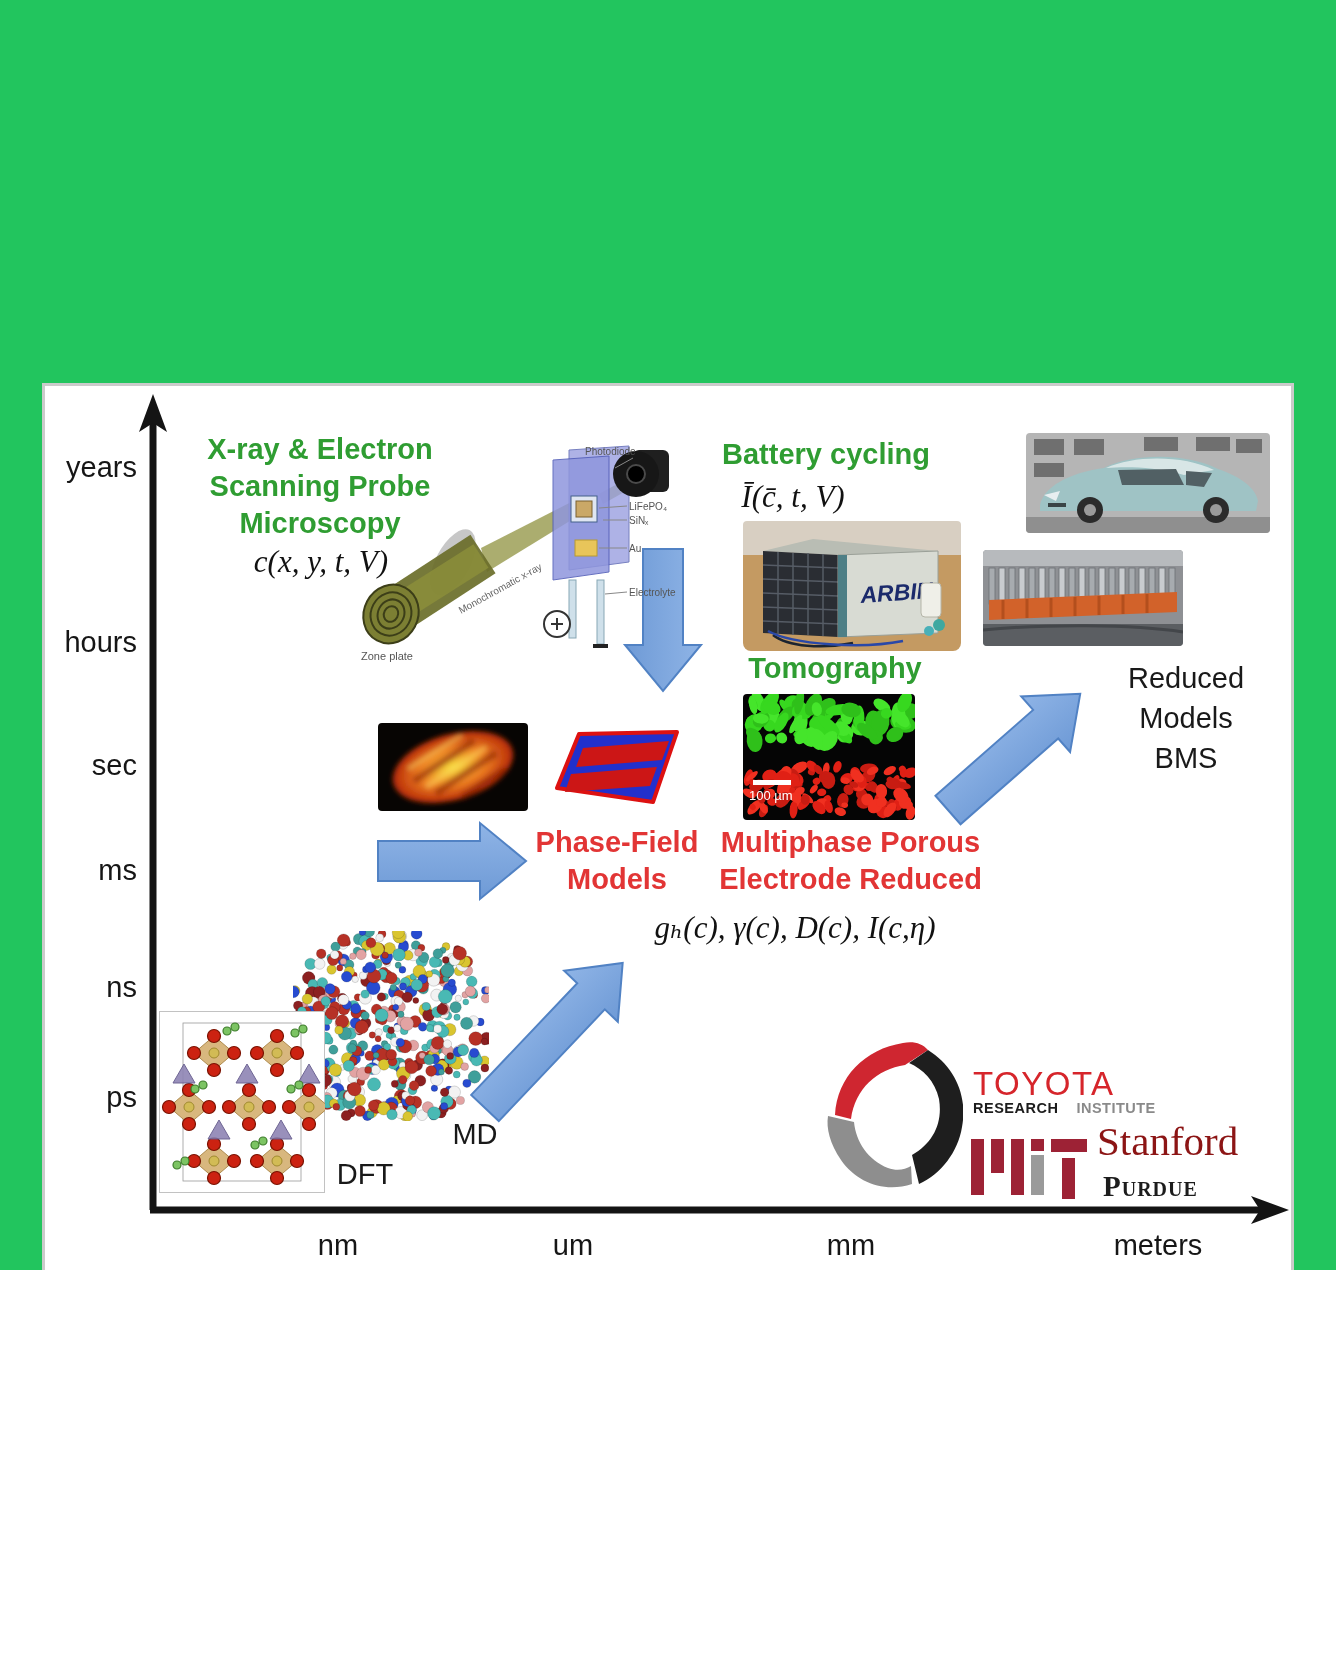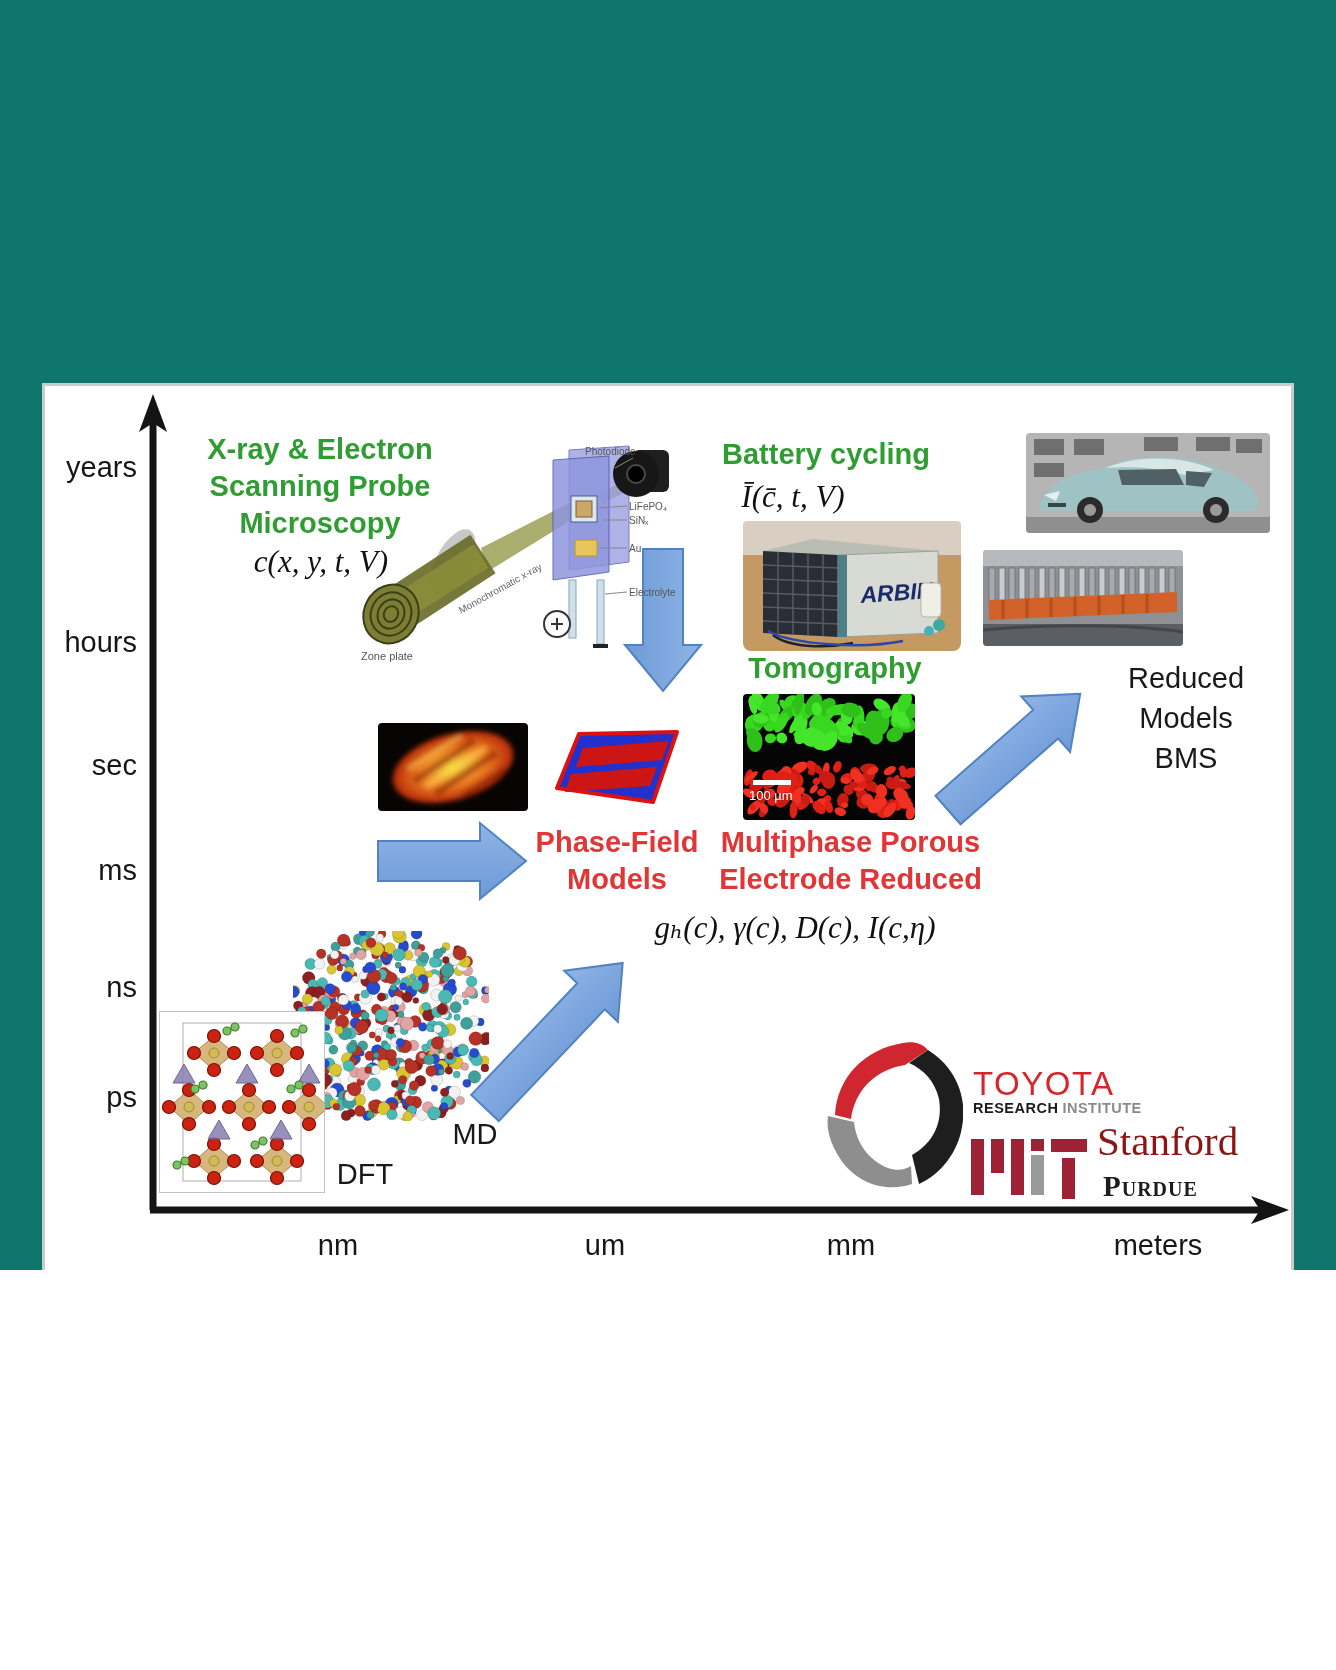--- a/index.html
+++ b/index.html
@@ -1,37 +1,37 @@
 <!DOCTYPE html>
 <html style="--green: #2f9d32; --red: #e23535; --blue_text: #4677d0; --arrow_fill: #7ba6dd; --arrow_stroke: #5182c4; --toyota_red: #d6252b; --stanford_red: #8c1515; --mit_red: #9d2235; --mit_gray: #9a9a9a; --gray_text: #8a8a8a; --axis_black: #141414;"><head>
 <meta charset="utf-8">
 <style>
   html,body{margin:0;padding:0;background:#ffffff;}
-  .page{position:relative;width:1336px;height:1270px;background:#0f766e;overflow:hidden;
+  .page{position:relative;width:1336px;height:1270px;background:#22c55e;overflow:hidden;
         font-family:"Liberation Sans",sans-serif;color:#1a1a1a;}
   .fig{position:absolute;left:42px;top:383px;width:1252px;height:903px;
        border:3px solid #cbcbcb;background:#ffffff;box-sizing:border-box;}
   .abs{position:absolute;}
   .ylab{position:absolute;left:0;width:92px;text-align:right;font-size:29px;color:#161616;}
   .xlab{position:absolute;width:110px;text-align:center;font-size:29px;color:#161616;top:843px;}
   .cap{position:absolute;text-align:center;font-weight:700;line-height:37px;font-size:29px;}
   .green{color:var(--green);}
   .red{color:var(--red);}
   .blk{color:#191919;font-weight:400;}
   .formula{position:absolute;text-align:center;font-family:"Liberation Serif","DejaVu Serif",serif;
            font-style:italic;font-size:31px;color:#111;}
   .mltxt{position:absolute;text-align:center;font-size:32px;font-weight:700;color:var(--blue_text);}
   .scalebar{position:absolute;background:#fff;}
   .scaletxt{position:absolute;color:#fff;font-size:13px;}
   .photo{position:absolute;border-radius:4px;overflow:hidden;}
   svg{display:block;}
   .toyota-line1{font-size:33px;font-weight:400;letter-spacing:1.5px;color:var(--toyota_red);line-height:30px;}
   .toyota-line2{font-size:14.5px;font-weight:700;letter-spacing:.5px;line-height:18px;}
   .t-research{color:#1c1c1c;}
-  .t-institute{color:var(--gray_text);margin-left:4px;}
+  .t-institute{color:var(--gray_text);margin-left:18px;}
   .stanford{position:absolute;font-family:"Liberation Serif","DejaVu Serif",serif;font-size:41px;
             color:var(--stanford_red);line-height:42px;}
   .purdue{position:absolute;font-family:"Liberation Serif","DejaVu Serif",serif;font-size:29px;font-weight:700;
           font-variant:small-caps;letter-spacing:1px;color:#1c1c1c;}
   .z1{z-index:1}.z2{z-index:2}.z3{z-index:3}
 </style>
 </head>
 <body>
 
 <div class="page">
@@ -73,21 +73,21 @@
     </svg>
 
     <div class="ylab" style="top:65px">years</div>
     <div class="ylab" style="top:240px">hours</div>
     <div class="ylab" style="top:363px">sec</div>
     <div class="ylab" style="top:468px">ms</div>
     <div class="ylab" style="top:585px">ns</div>
     <div class="ylab" style="top:695px">ps</div>
 
     <div class="xlab" style="left:238px">nm</div>
-    <div class="xlab" style="left:505px">um</div>
+    <div class="xlab" style="left:473px">um</div>
     <div class="xlab" style="left:751px">mm</div>
     <div class="xlab" style="left:1058px">meters</div>
 
     <div class="cap green z3" style="left:150px;top:45px;width:250px">
       <div>X-ray &amp; Electron</div>
       <div>Scanning Probe</div>
       <div>Microscopy</div>
     </div>
     <div class="formula z3" style="left:151px;top:158px;width:250px">c(x, y, t, V)</div>
 

